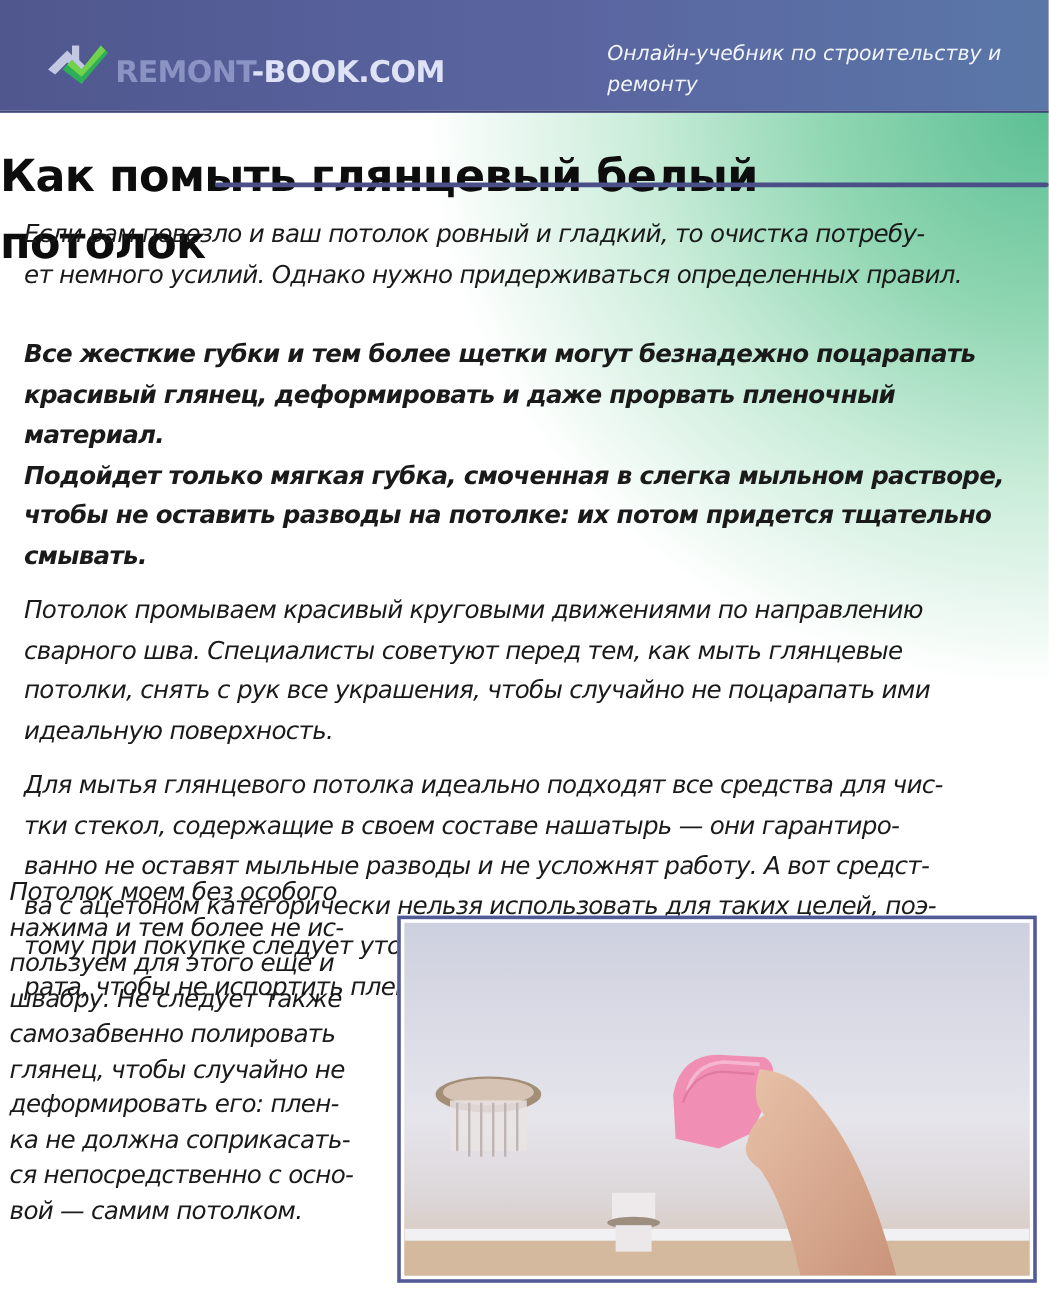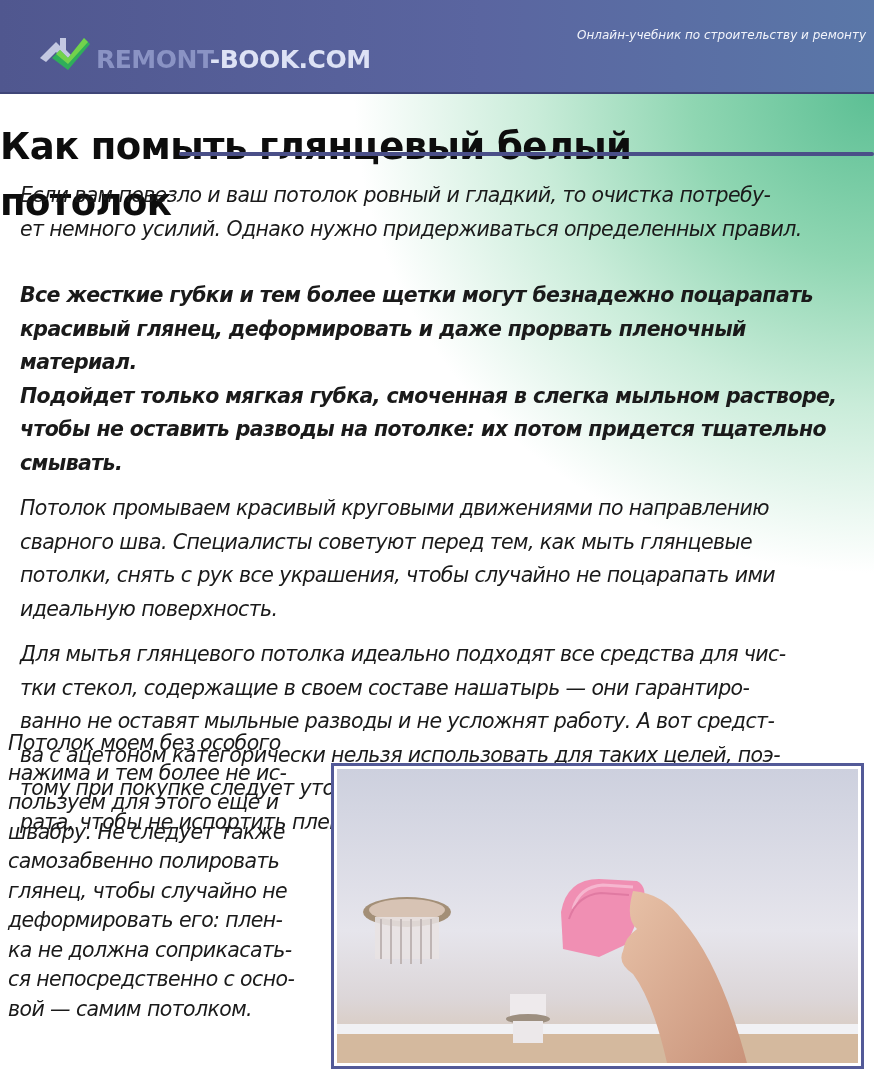--- a/index.html
+++ b/index.html
@@ -23,22 +23,22 @@
     position: absolute; left: 38px; top: 32px; display: flex; align-items: flex-end;
   }
   .logo-icon { width: 52px; height: 40px; }
   .logo-text {
     margin-left: 6px; font-family: "DejaVu Sans", sans-serif; font-weight: bold;
     font-size: 25px; letter-spacing: -0.5px; line-height: 1;
   }
   .logo-text .part1 { color: #8a93c4; }
   .logo-text .part2 { color: #dde2f5; }
   .tagline {
-    position: absolute; right: 8px; top: 22px; width: 360px; text-align: right;
-    font-family: "DejaVu Sans", sans-serif; font-style: italic; font-size: 12px;
+    position: absolute; right: 8px; top: 32px; width: 360px; 
+    font-family: "DejaVu Sans", sans-serif; font-style: italic; font-size: 17px;
     line-height: 26px; color: #f2f4fb;
   }
   .title {
     position: absolute; left: 0; top: 94px; width: 717px; 
     font-family: "DejaVu Sans", sans-serif; font-weight: bold; font-size: 37px;
     color: #0d0d0d; line-height: 56px; letter-spacing: -0.6px; z-index: 2;
   }
   .title-rule {
     position: absolute; left: 179px; top: 152px; width: 695px; height: 4px;
     background: #4a4f88; border-radius: 2px; z-index: 2;

